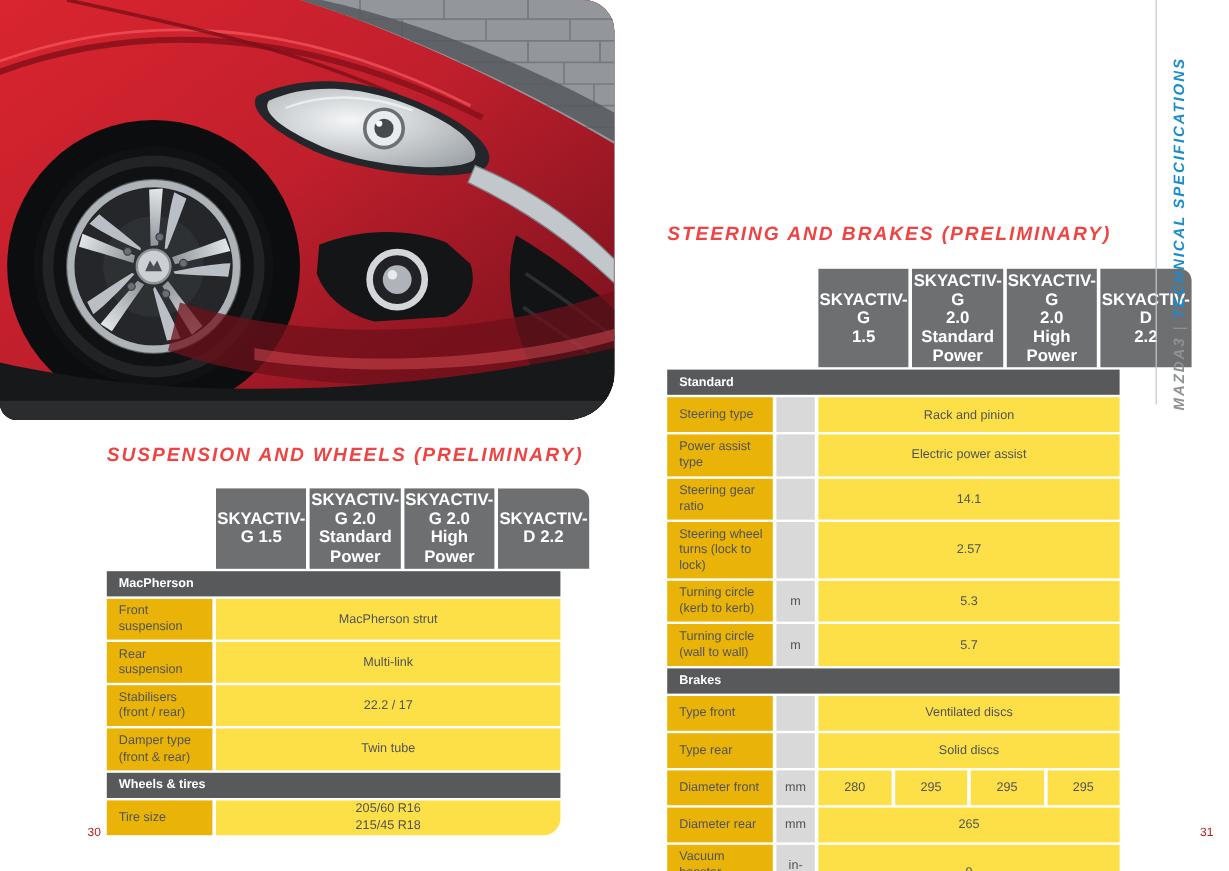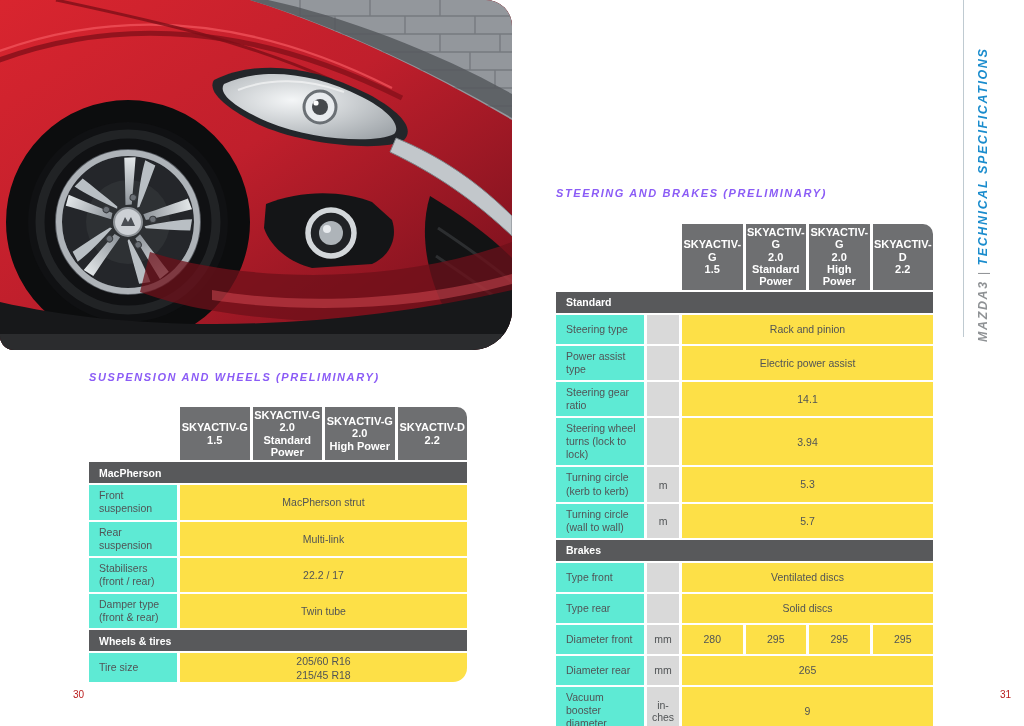--- a/index.html
+++ b/index.html
@@ -6,44 +6,44 @@
   html,body { background:#ffffff; }
   body { font-family:"Liberation Sans", sans-serif; }
   .page { position:relative; width:1024px; height:726px; background:#ffffff; overflow:hidden; }
 
   
   .car-photo { position:absolute; left:0; top:0; width:512px; height:350px;
                border-radius:0 26px 40px 14px; overflow:hidden; background:#1a0f10; }
   .car-photo svg { display:block; }
 
   
-  .table-title { position:absolute; font-size:11px; font-weight:bold; font-style:italic;
-                 letter-spacing:1.6px; color:#8b5cf6; white-space:nowrap; }
+  .table-title { position:absolute; font-size:16px; font-weight:bold; font-style:italic;
+                 letter-spacing:1.6px; color:#ef4444; white-space:nowrap; }
   .left-title  { left:89px;  top:371px; }
   .right-title { left:556px; top:187px; }
 
   
   .spec-table { position:absolute; display:flex; flex-direction:column; gap:2px; }
   #left-table  { left:89px;  top:407px; width:378px; }
   #right-table { left:556px; top:224px; width:377px; }
 
   .grid-row { display:grid; gap:0 3px; }
   #left-table  .grid-row { grid-template-columns:88px repeat(4,1fr); }
   #right-table .grid-row { grid-template-columns:88px 32px repeat(4,1fr); }
 
-  .hcell { background:#6e6f71; color:#ffffff; font-size:11px; font-weight:bold;
+  .hcell { background:#6e6f71; color:#ffffff; font-size:14px; font-weight:bold;
            line-height:1.12; text-align:center; display:flex; align-items:center;
            justify-content:center; min-height:30px; padding:2px 1px; white-space:pre-line; }
   .thead .hcell:last-child { border-top-right-radius:10px; }
   .spacer { background:transparent; }
 
   .secbar { background:#58595b; color:#ffffff; font-size:10.5px; font-weight:bold;
             display:flex; align-items:center; padding-left:10px; min-height:21px; }
 
-  .lcell { background:#5eead4; color:#515456; font-size:10.5px; line-height:1.25;
+  .lcell { background:#eab308; color:#515456; font-size:10.5px; line-height:1.25;
            display:flex; align-items:center; padding:4px 4px 4px 10px;
            min-height:29px; white-space:pre-line; }
   .ucell { background:#d9d9d9; color:#515456; font-size:10.5px; line-height:1.15;
            display:flex; align-items:center; justify-content:center;
            min-height:29px; text-align:center; white-space:pre-line; }
   .vcell { background:#fde047; color:#515456; font-size:10.5px; line-height:1.35;
            display:flex; align-items:center; justify-content:center;
            min-height:29px; text-align:center; white-space:pre-line; }
   .spec-table .trow:last-child .vcell:last-child { border-bottom-right-radius:14px; }
 
@@ -257,21 +257,21 @@
       </div>
       <div class="trow grid-row">
         <div class="lcell">Steering gear ratio</div>
         <div class="ucell"></div>
         <div class="vcell" style="grid-column: 3 / -1;">14.1</div>
       </div>
       <div class="trow grid-row">
         <div class="lcell">Steering wheel
 turns (lock to lock)</div>
         <div class="ucell"></div>
-        <div class="vcell" style="grid-column: 3 / -1;">3.94</div>
+        <div class="vcell" style="grid-column: 3 / -1;">2.57</div>
       </div>
       <div class="trow grid-row">
         <div class="lcell">Turning circle
 (kerb to kerb)</div>
         <div class="ucell">m</div>
         <div class="vcell" style="grid-column: 3 / -1;">5.3</div>
       </div>
       <div class="trow grid-row">
         <div class="lcell">Turning circle
 (wall to wall)</div>

